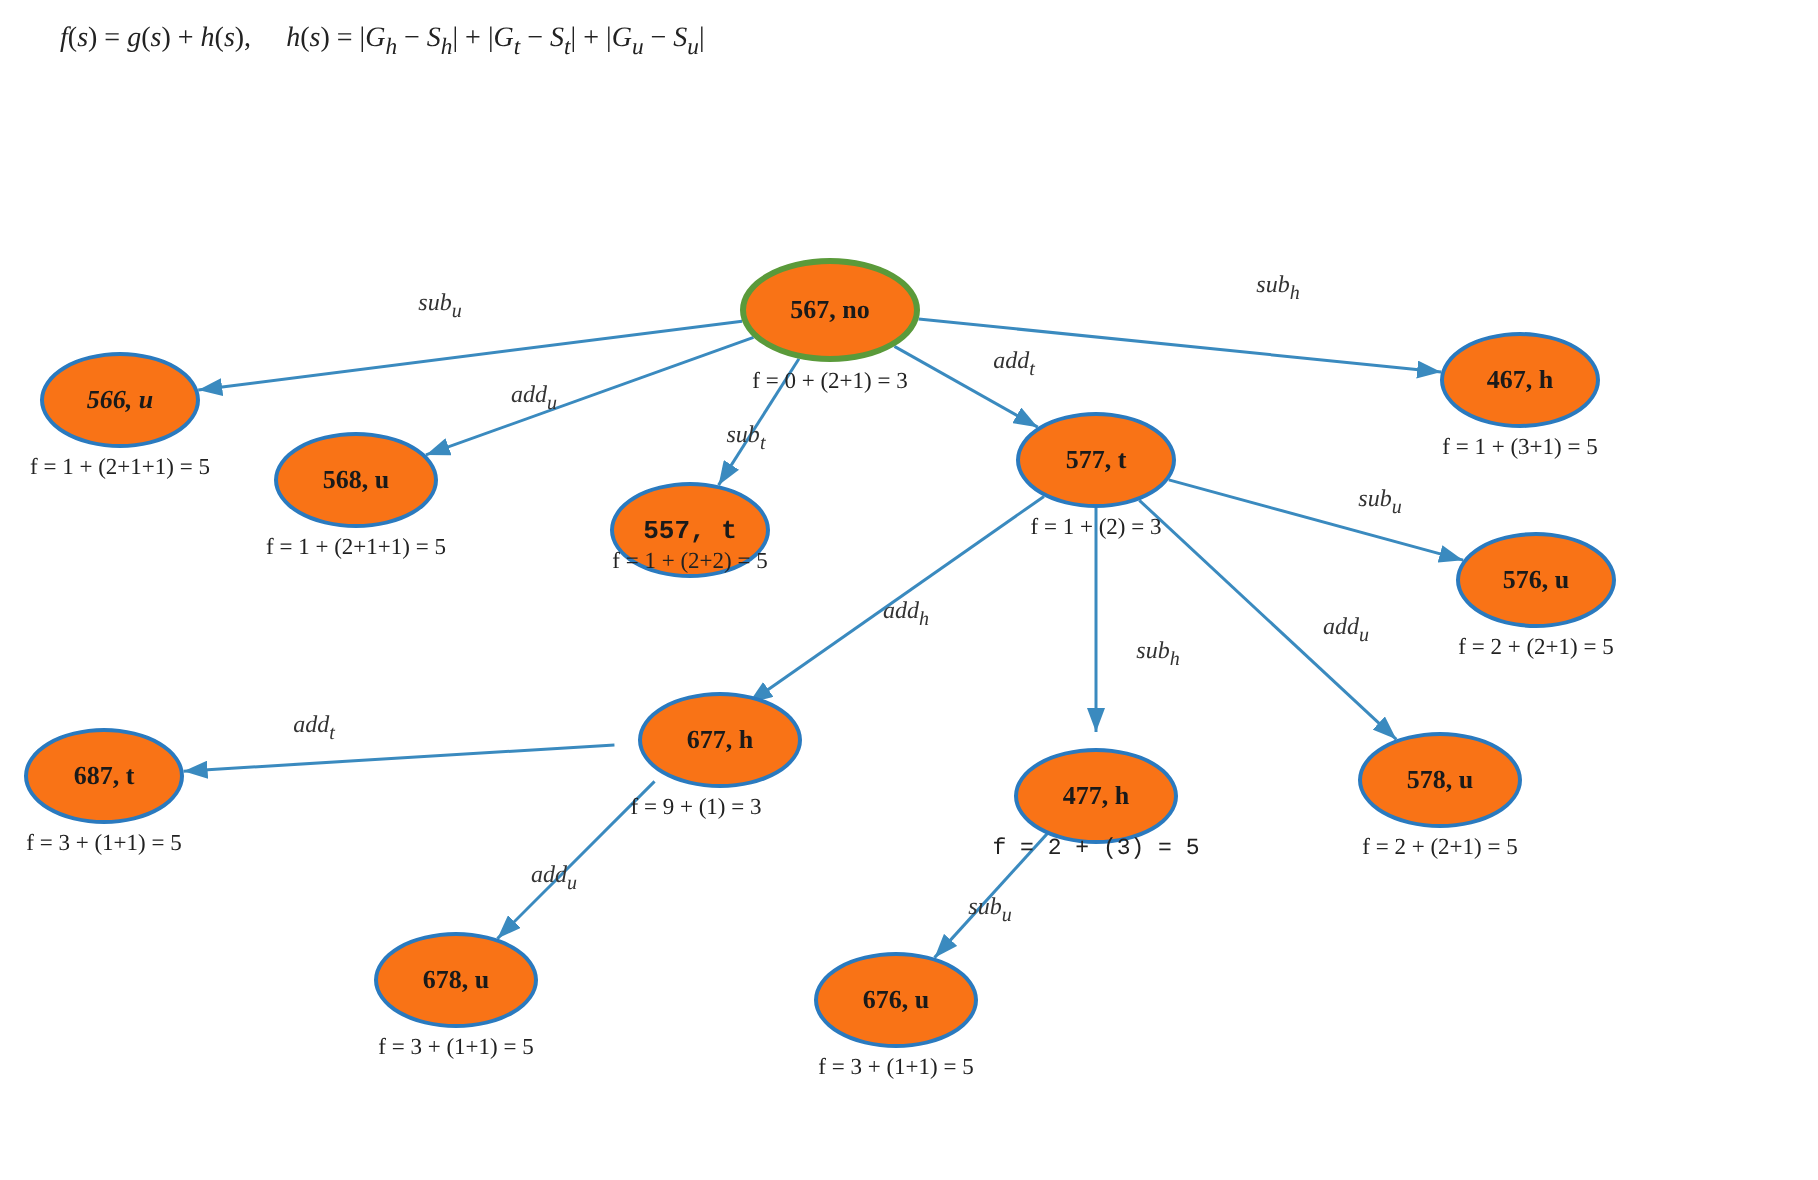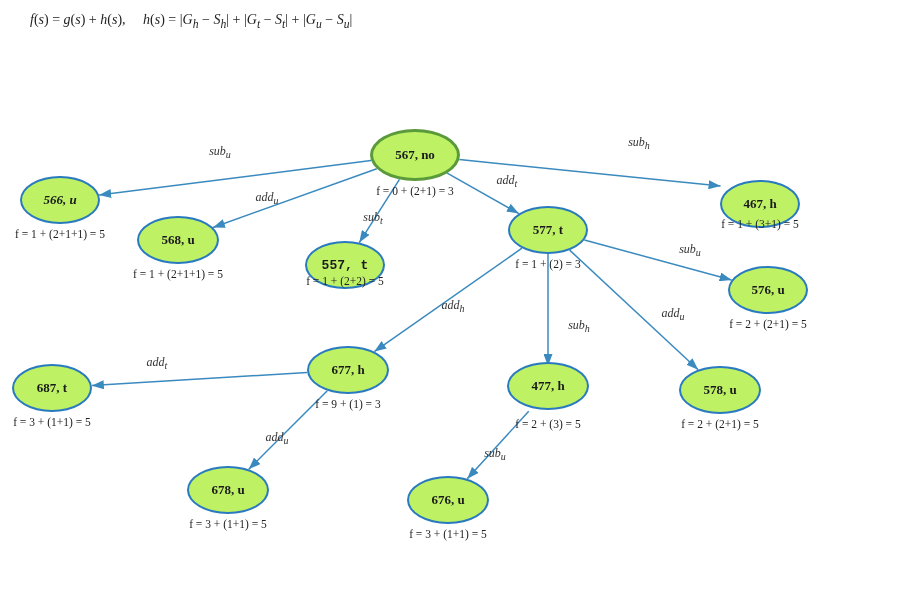--- a/index.html
+++ b/index.html
@@ -36,21 +36,21 @@
       margin-bottom: 2px;
     }
     .formulas .line2 {
       font-size: 14px;
     }
     
     .node {
       position: absolute;
       border: 2px solid #2a7abf;
       border-radius: 50%;
-      background: #bef264;
+      background: #f97316;
       display: flex;
       align-items: center;
       justify-content: center;
       font-size: 13px;
       font-weight: bold;
       color: #1a1a1a;
       text-align: center;
     }
     .node.root {
       border-color: #5a9a3a;
@@ -121,28 +121,28 @@
     <div class="node root" style="left: 370px; top: 129px; width: 90px; height: 52px;">567, no</div>
     <div class="node-label" style="left: 345px; top: 185px; width: 140px;">f = 0 + (2+1) = 3</div>
     <div class="node" style="left: 20px; top: 176px; width: 80px; height: 48px; font-style: italic;">566, u</div>
     <div class="node-label" style="left: -10px; top: 228px; width: 140px;">f = 1 + (2+1+1) = 5</div>
     <div class="node" style="left: 137px; top: 216px; width: 82px; height: 48px;">568, u</div>
     <div class="node-label" style="left: 108px; top: 268px; width: 140px;">f = 1 + (2+1+1) = 5</div>
     <div class="node" style="left: 305px; top: 241px; width: 80px; height: 48px; font-family: Liberation Mono, monospace;">557, t</div>
     <div class="node-label" style="left: 275px; top: 275px; width: 140px;">f = 1 + (2+2) = 5</div>
     <div class="node" style="left: 508px; top: 206px; width: 80px; height: 48px;">577, t</div>
     <div class="node-label" style="left: 478px; top: 258px; width: 140px;">f = 1 + (2) = 3</div>
-    <div class="node" style="left: 720px; top: 180px; width: 80px; height: 48px;">467, h</div>
+    <div class="node" style="left: 720px; top: 166px; width: 80px; height: 48px;">467, h</div>
     <div class="node-label" style="left: 690px; top: 218px; width: 140px;">f = 1 + (3+1) = 5</div>
     <div class="node" style="left: 728px; top: 266px; width: 80px; height: 48px;">576, u</div>
     <div class="node-label" style="left: 698px; top: 318px; width: 140px;">f = 2 + (2+1) = 5</div>
-    <div class="node" style="left: 307px; top: 346px; width: 82px; height: 48px;">677, h</div>
+    <div class="node" style="left: 319px; top: 346px; width: 82px; height: 48px;">677, h</div>
     <div class="node-label" style="left: 278px; top: 398px; width: 140px;">f = 9 + (1) = 3</div>
-    <div class="node" style="left: 507px; top: 362px; width: 82px; height: 48px;">477, h</div>
-    <div class="node-label" style="left: 478px; top: 418px; width: 140px;">f = 2 + (3) = 5</div>
+    <div class="node" style="left: 507px; top: 374px; width: 82px; height: 48px;">477, h</div>
+    <div class="node-label" style="left: 478px; top: 418px; width: 140px; font-family: Liberation Mono, monospace;">f = 2 + (3) = 5</div>
     <div class="node" style="left: 679px; top: 366px; width: 82px; height: 48px;">578, u</div>
     <div class="node-label" style="left: 650px; top: 418px; width: 140px;">f = 2 + (2+1) = 5</div>
     <div class="node" style="left: 12px; top: 364px; width: 80px; height: 48px;">687, t</div>
     <div class="node-label" style="left: -18px; top: 416px; width: 140px;">f = 3 + (1+1) = 5</div>
     <div class="node" style="left: 187px; top: 466px; width: 82px; height: 48px;">678, u</div>
     <div class="node-label" style="left: 158px; top: 518px; width: 140px;">f = 3 + (1+1) = 5</div>
     <div class="node" style="left: 407px; top: 476px; width: 82px; height: 48px;">676, u</div>
     <div class="node-label" style="left: 378px; top: 528px; width: 140px;">f = 3 + (1+1) = 5</div>
   </div>
 

